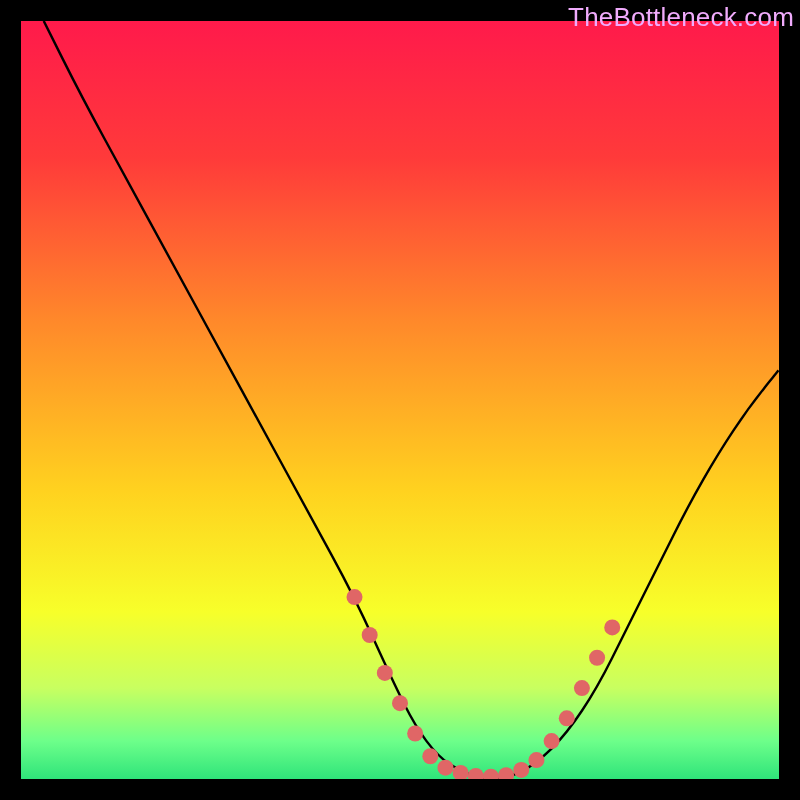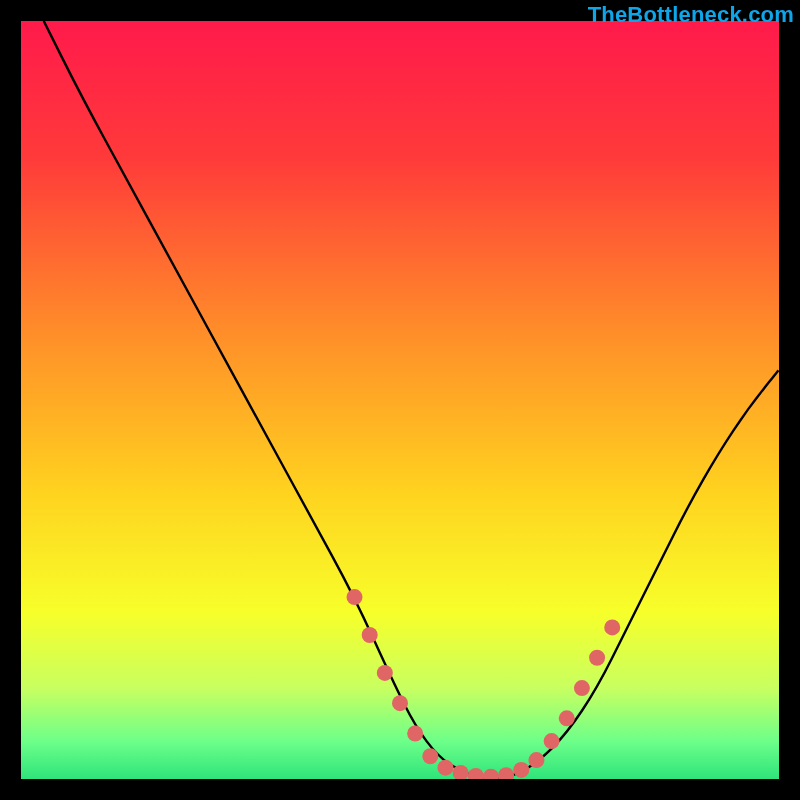--- a/index.html
+++ b/index.html
@@ -23,23 +23,23 @@
     position: absolute;
     left: 0;
     top: 0;
     width: 758px;
     height: 758px;
   }
   .watermark {
     position: absolute;
     top: 2px;
     right: 6px;
-    color: #0ea5e9;
-    font-size: 22px;
-    font-weight: 700;
+    color: #f0abfc;
+    font-size: 26px;
+    font-weight: 400;
     letter-spacing: 0.2px;
   }
   svg { display: block; }
 </style>
 </head>
 <body>
 
 <div class="frame">
   <svg class="plot" viewBox="0 0 758 758" preserveAspectRatio="none">
     <defs>

